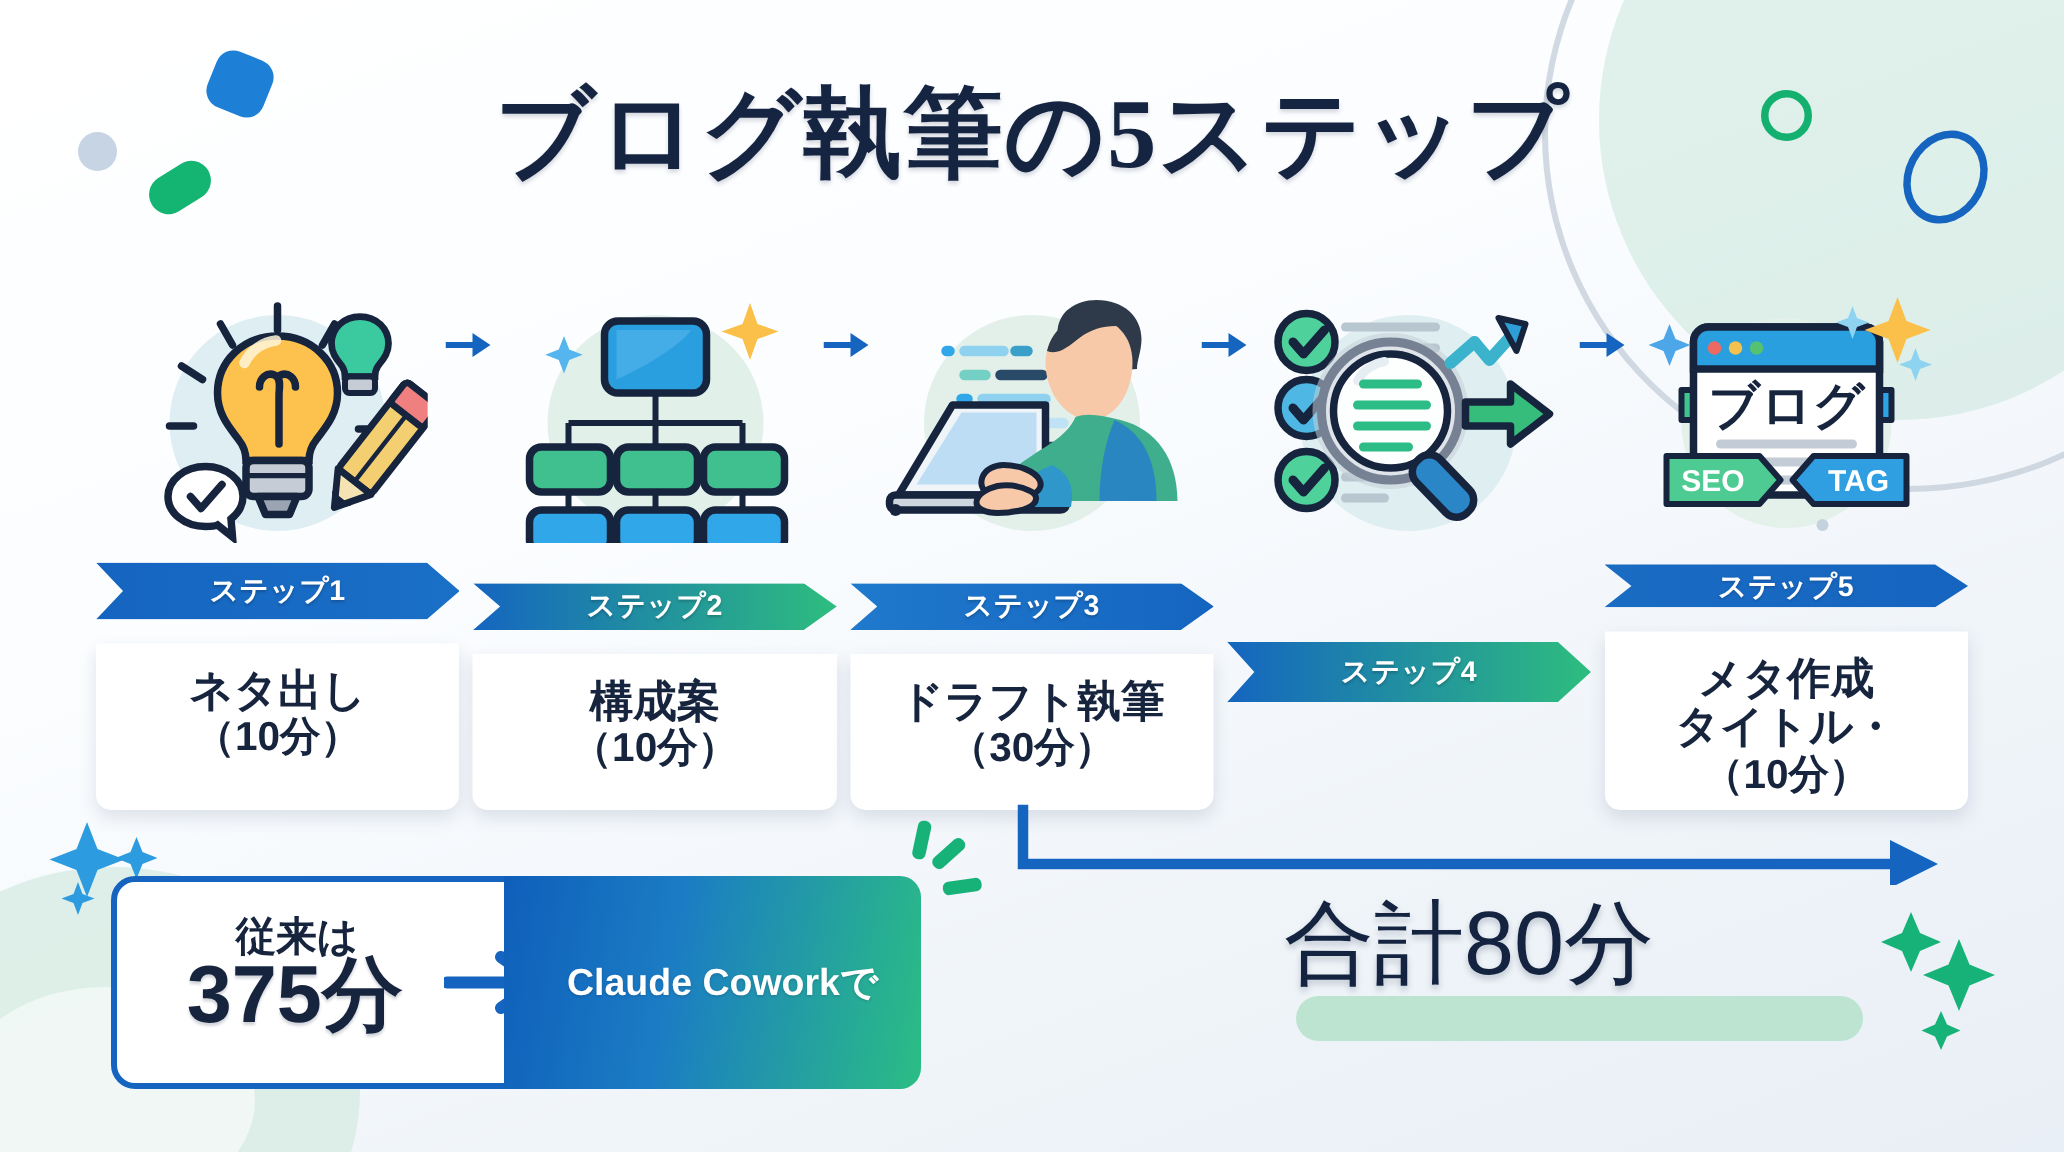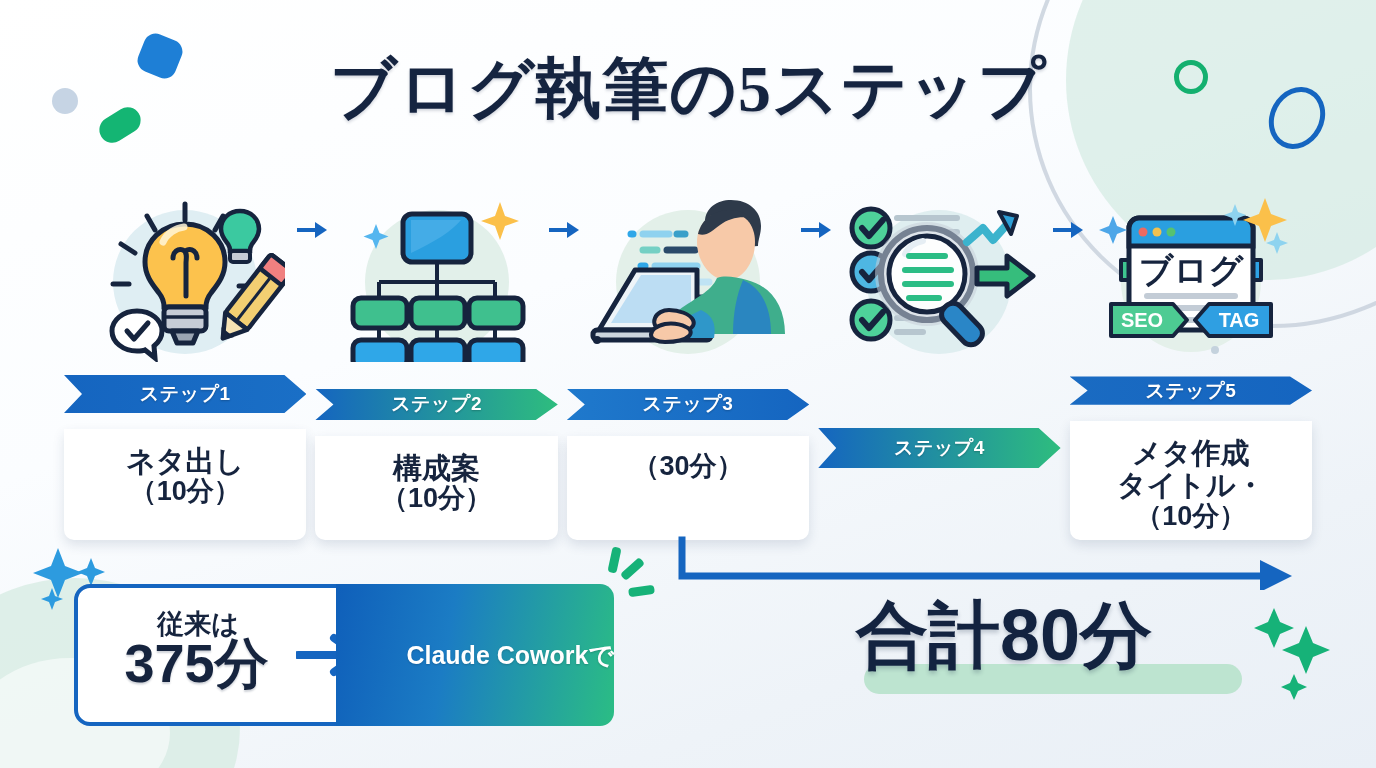--- a/index.html
+++ b/index.html
@@ -126,21 +126,21 @@
   .badge-left{
     position:absolute;left:0;top:0;width:320px;height:142px;
     background:#fff;border:4px solid #1565c0;border-radius:16px;
     box-sizing:border-box;
     clip-path:polygon(0 0, 262px 0, 320px 50%, 262px 100%, 0 100%);
   }
   .badge-right{
     position:absolute;left:262px;top:0;width:278px;height:142px;
     background:linear-gradient(100deg,#0f5fba 0%,#1b7cc4 40%,#2bbd84 100%);
     border-radius:0 14px 14px 0;
-    display:flex;flex-direction:column;align-items:flex-end;justify-content:center;
+    display:flex;flex-direction:column;align-items:flex-start;justify-content:center;
     padding-left:42px;box-sizing:border-box;
   }
   .badge-l-top{
     position:absolute;left:44px;top:22px;width:160px;text-align:center;
     font-size:27px;font-weight:700;color:#16243e;
   }
   .badge-l-big{
     position:absolute;left:20px;top:52px;width:205px;text-align:center;
     font-size:54px;font-weight:800;color:#16243e;line-height:1;
     text-shadow:0 2px 2px rgba(20,36,64,.2);
@@ -158,21 +158,21 @@
   .sparkle-blue{position:absolute;left:28px;top:540px;}
 
   
   .total{position:absolute;left:856px;top:596px;width:430px;height:120px;}
   .total-hl{
     position:absolute;left:8px;bottom:22px;width:378px;height:30px;
     background:#b9e3cc;border-radius:15px;opacity:.92;
   }
   .total-text{
     position:absolute;left:0;top:0;width:100%;
-    font-size:72px;font-weight:700;color:#132340;line-height:1.1;
+    font-size:60px;font-weight:400;color:#132340;line-height:1.1;
     text-shadow:0 3px 4px rgba(19,35,64,.22);white-space:nowrap;
   }
   .sparkle-green{position:absolute;left:1250px;top:600px;}
 </style>
 </head>
 <body>
 
 <div id="stage">
 
   <div class="deco arc-tr"></div>
@@ -293,20 +293,21 @@
           <path d="M116 120c-12 6-24 12-30 18-4 4-5 8-5 10h48c2-12 0-22-13-28z" fill="#2f97c9"></path>
           <path d="M84 120c-6 0-12 3-14 8-2 5 0 10 6 12 6 2 18 2 26 0 6-2 8-6 6-10-3-6-14-10-24-10z" fill="#f7c9a8" stroke="#16243e" stroke-width="4"></path>
           <path d="M80 134c-8 2-14 6-14 11 0 4 6 7 14 7 10 0 20-2 24-6 3-3 2-7-3-9-6-3-14-4-21-3z" fill="#f7c9a8" stroke="#16243e" stroke-width="4"></path>
           <circle cx="12" cy="150" r="4" fill="#16243e"></circle>
         </svg>
       </div>
       <div class="banner b3">
         <span>ステップ3</span>
       </div>
       <div class="card">
+        <div class="card-title">ドラフト執筆</div>
         <div class="card-time">（30分）</div>
       </div>
     </div>
 
     <div class="step">
       <div class="icon-wrap">
         <svg class="icon-svg" width="200" height="172" viewBox="0 0 200 172">
           <circle cx="100" cy="92" r="72" fill="#dfeef0"></circle>
           <g stroke="#b7c6cf" stroke-width="6" stroke-linecap="round">
             <line x1="58" y1="28" x2="118" y2="28"></line>

